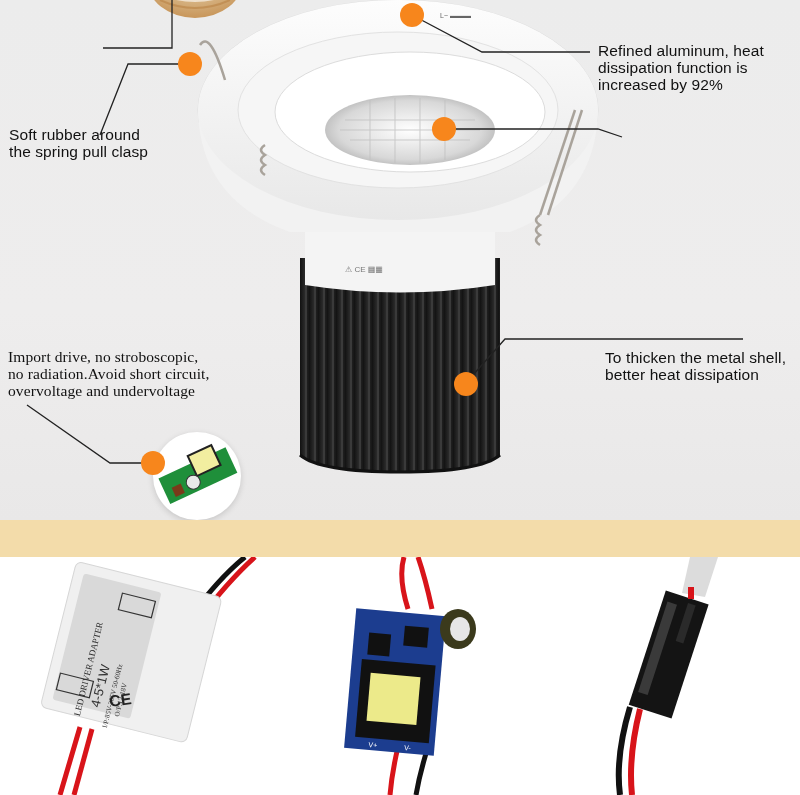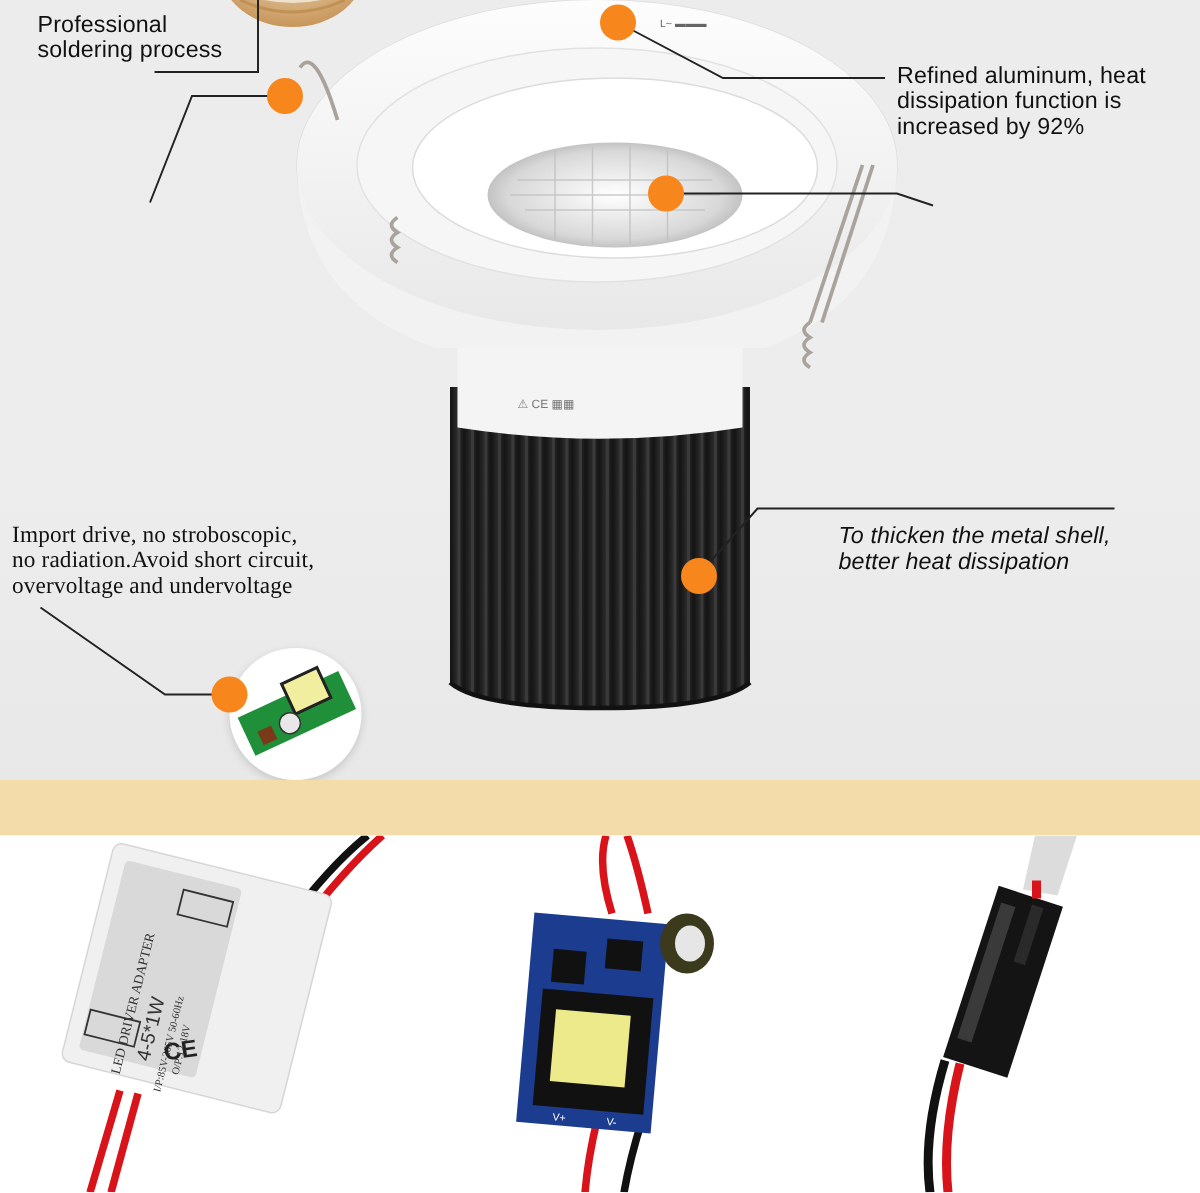--- a/index.html
+++ b/index.html
@@ -118,29 +118,29 @@
         <g transform="rotate(-25 44 44)">
           <rect x="8" y="30" width="74" height="28" fill="#1f8f3a"></rect>
           <rect x="44" y="22" width="26" height="22" fill="#f2eea0" stroke="#222" stroke-width="2"></rect>
           <circle cx="38" cy="48" r="7" fill="#e8e8e8" stroke="#333"></circle>
           <rect x="16" y="44" width="10" height="10" fill="#7a3a1a"></rect>
         </g>
       </svg>
     </div>
     <div class="dot" style="left:141px;top:451px;"></div>
 
-    <div class="label" style="left:25px;top:8px;">Professional
-soldering process</div>
+    <div class="label" style="left:9px;top:126px;">Soft rubber around
+the spring pull clasp</div>
     <div class="label" style="left:598px;top:42px;">Refined aluminum, heat
 dissipation function is
 increased by 92%</div>
     <div class="label" style="left:8px;top:348px;font-family:Liberation Serif, serif;">Import drive, no stroboscopic,
 no radiation.Avoid short circuit,
 overvoltage and undervoltage</div>
-    <div class="label" style="left:559px;top:349px;font-style:italic;">To thicken the metal shell,
+    <div class="label" style="left:605px;top:349px;">To thicken the metal shell,
 better heat dissipation</div>
   </div>
 
   <div class="band"></div>
 
   <div class="bottom">
 
     <svg class="abs" style="left:30px;top:0px;" width="240" height="238">
 
       <path d="M160 60 Q190 20 215 0" stroke="#111" stroke-width="5" fill="none"></path>

